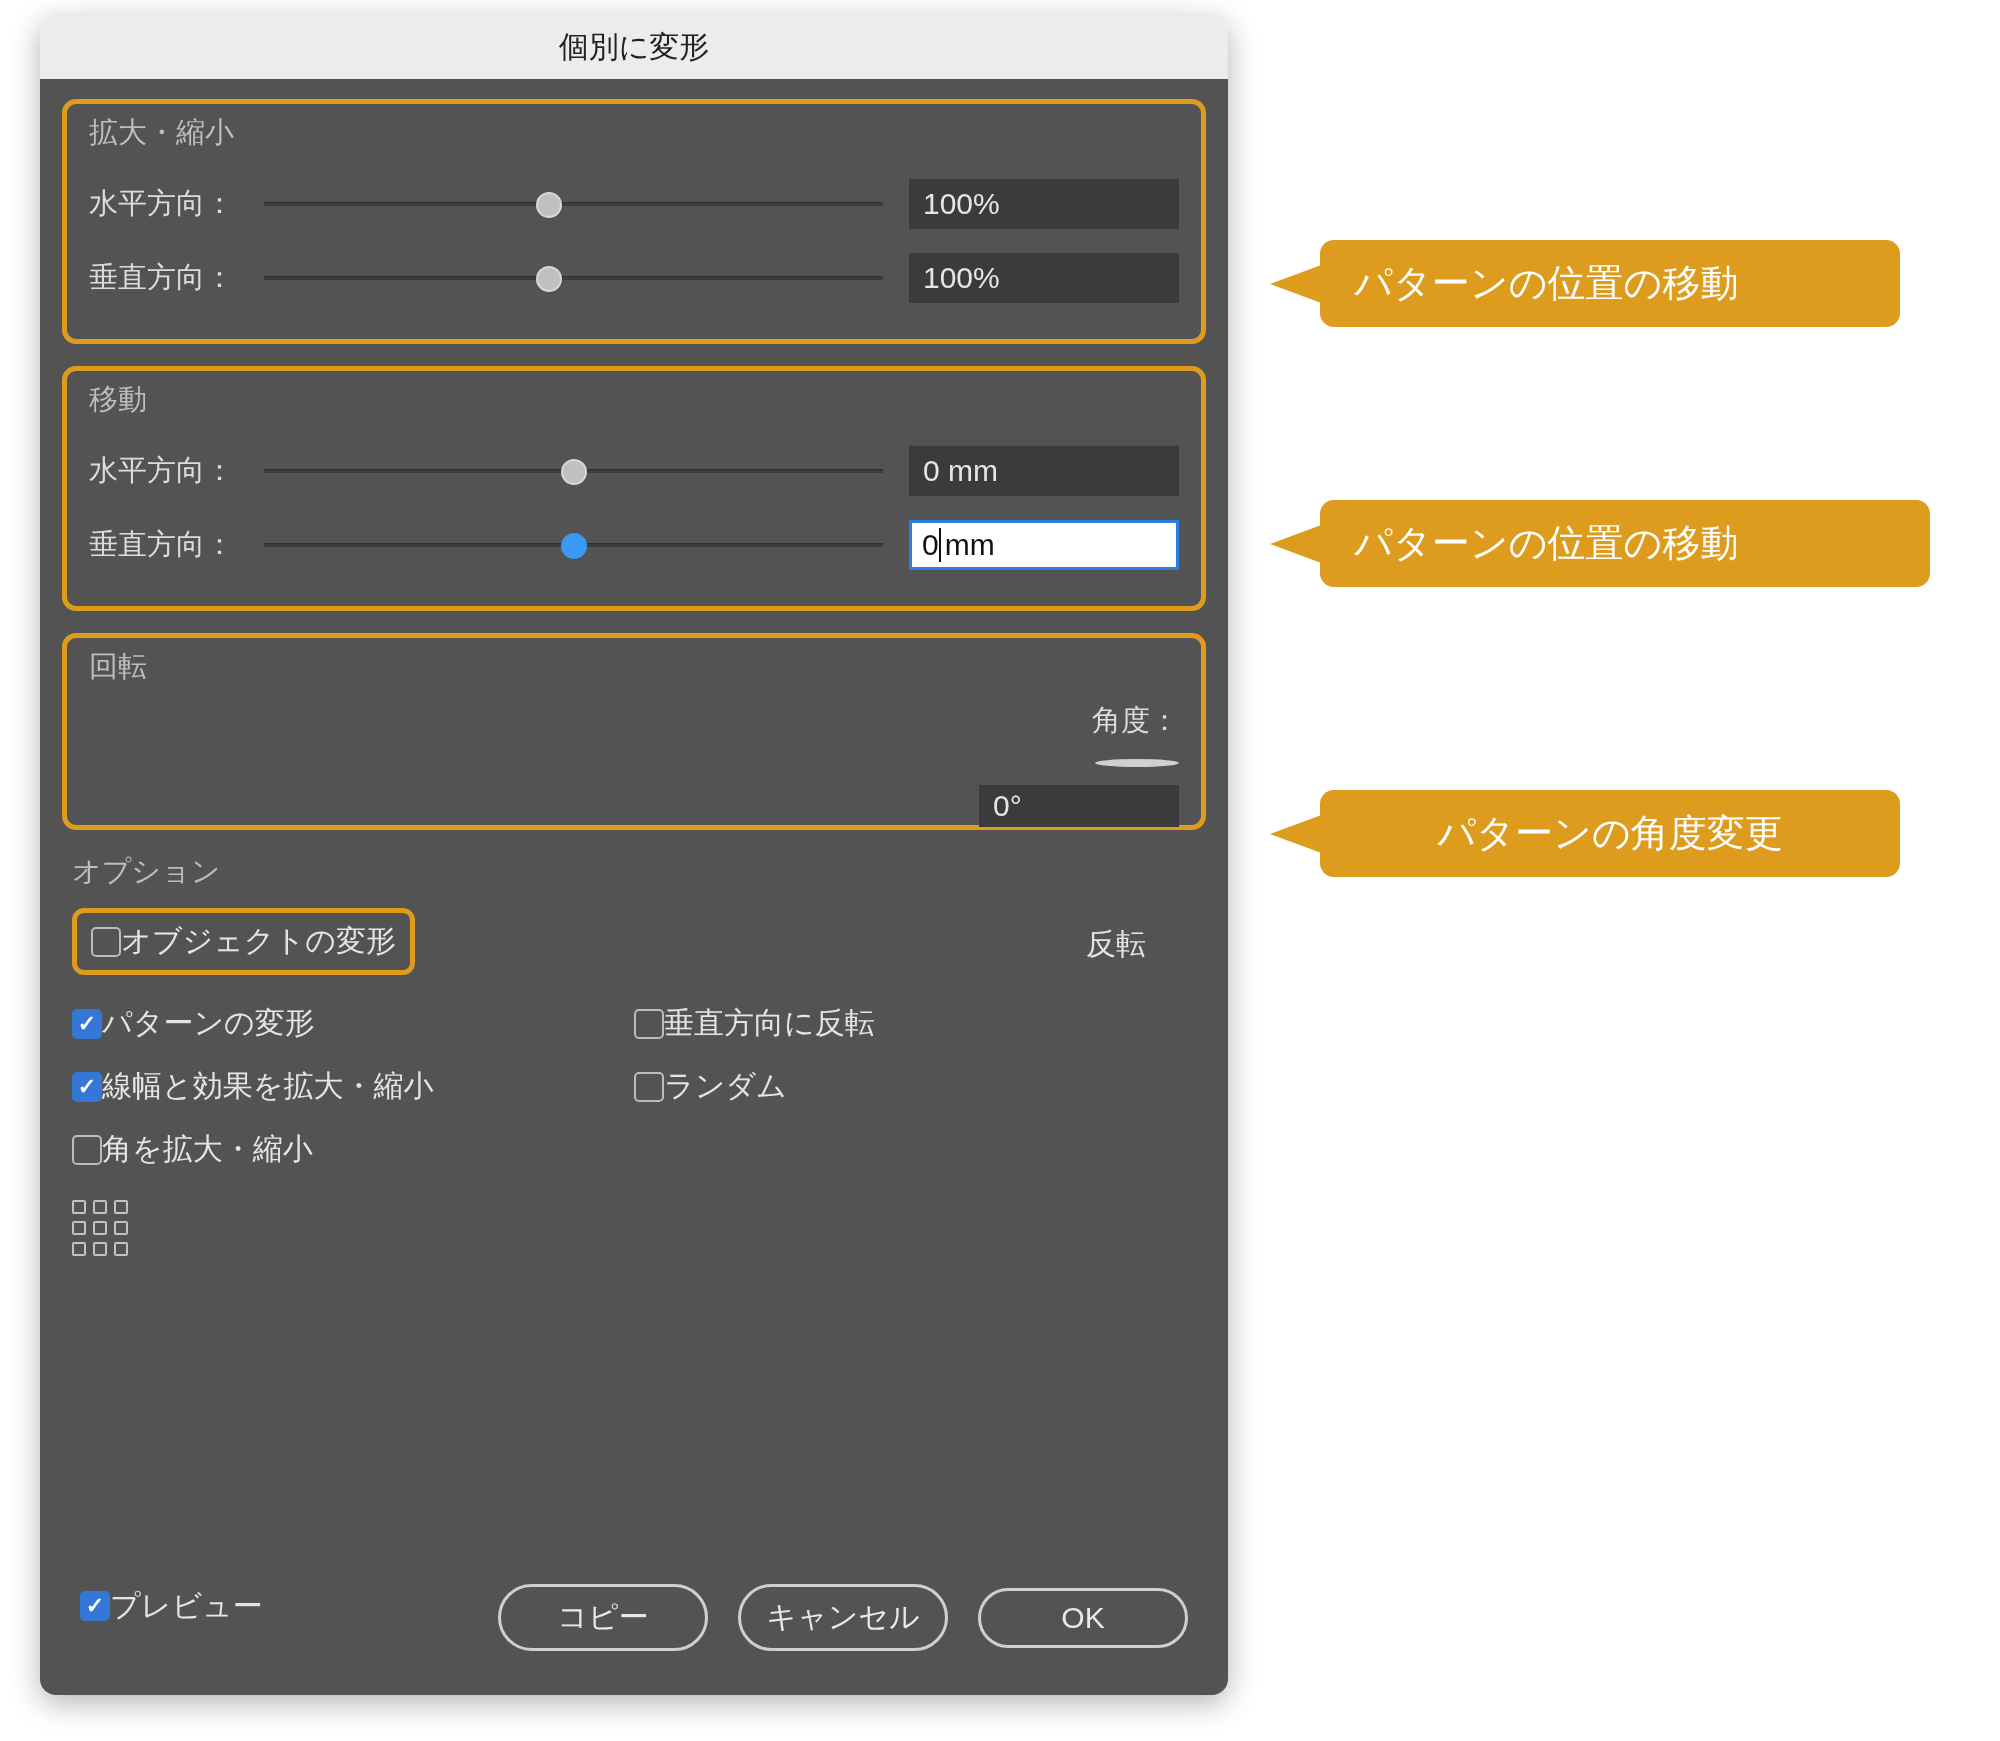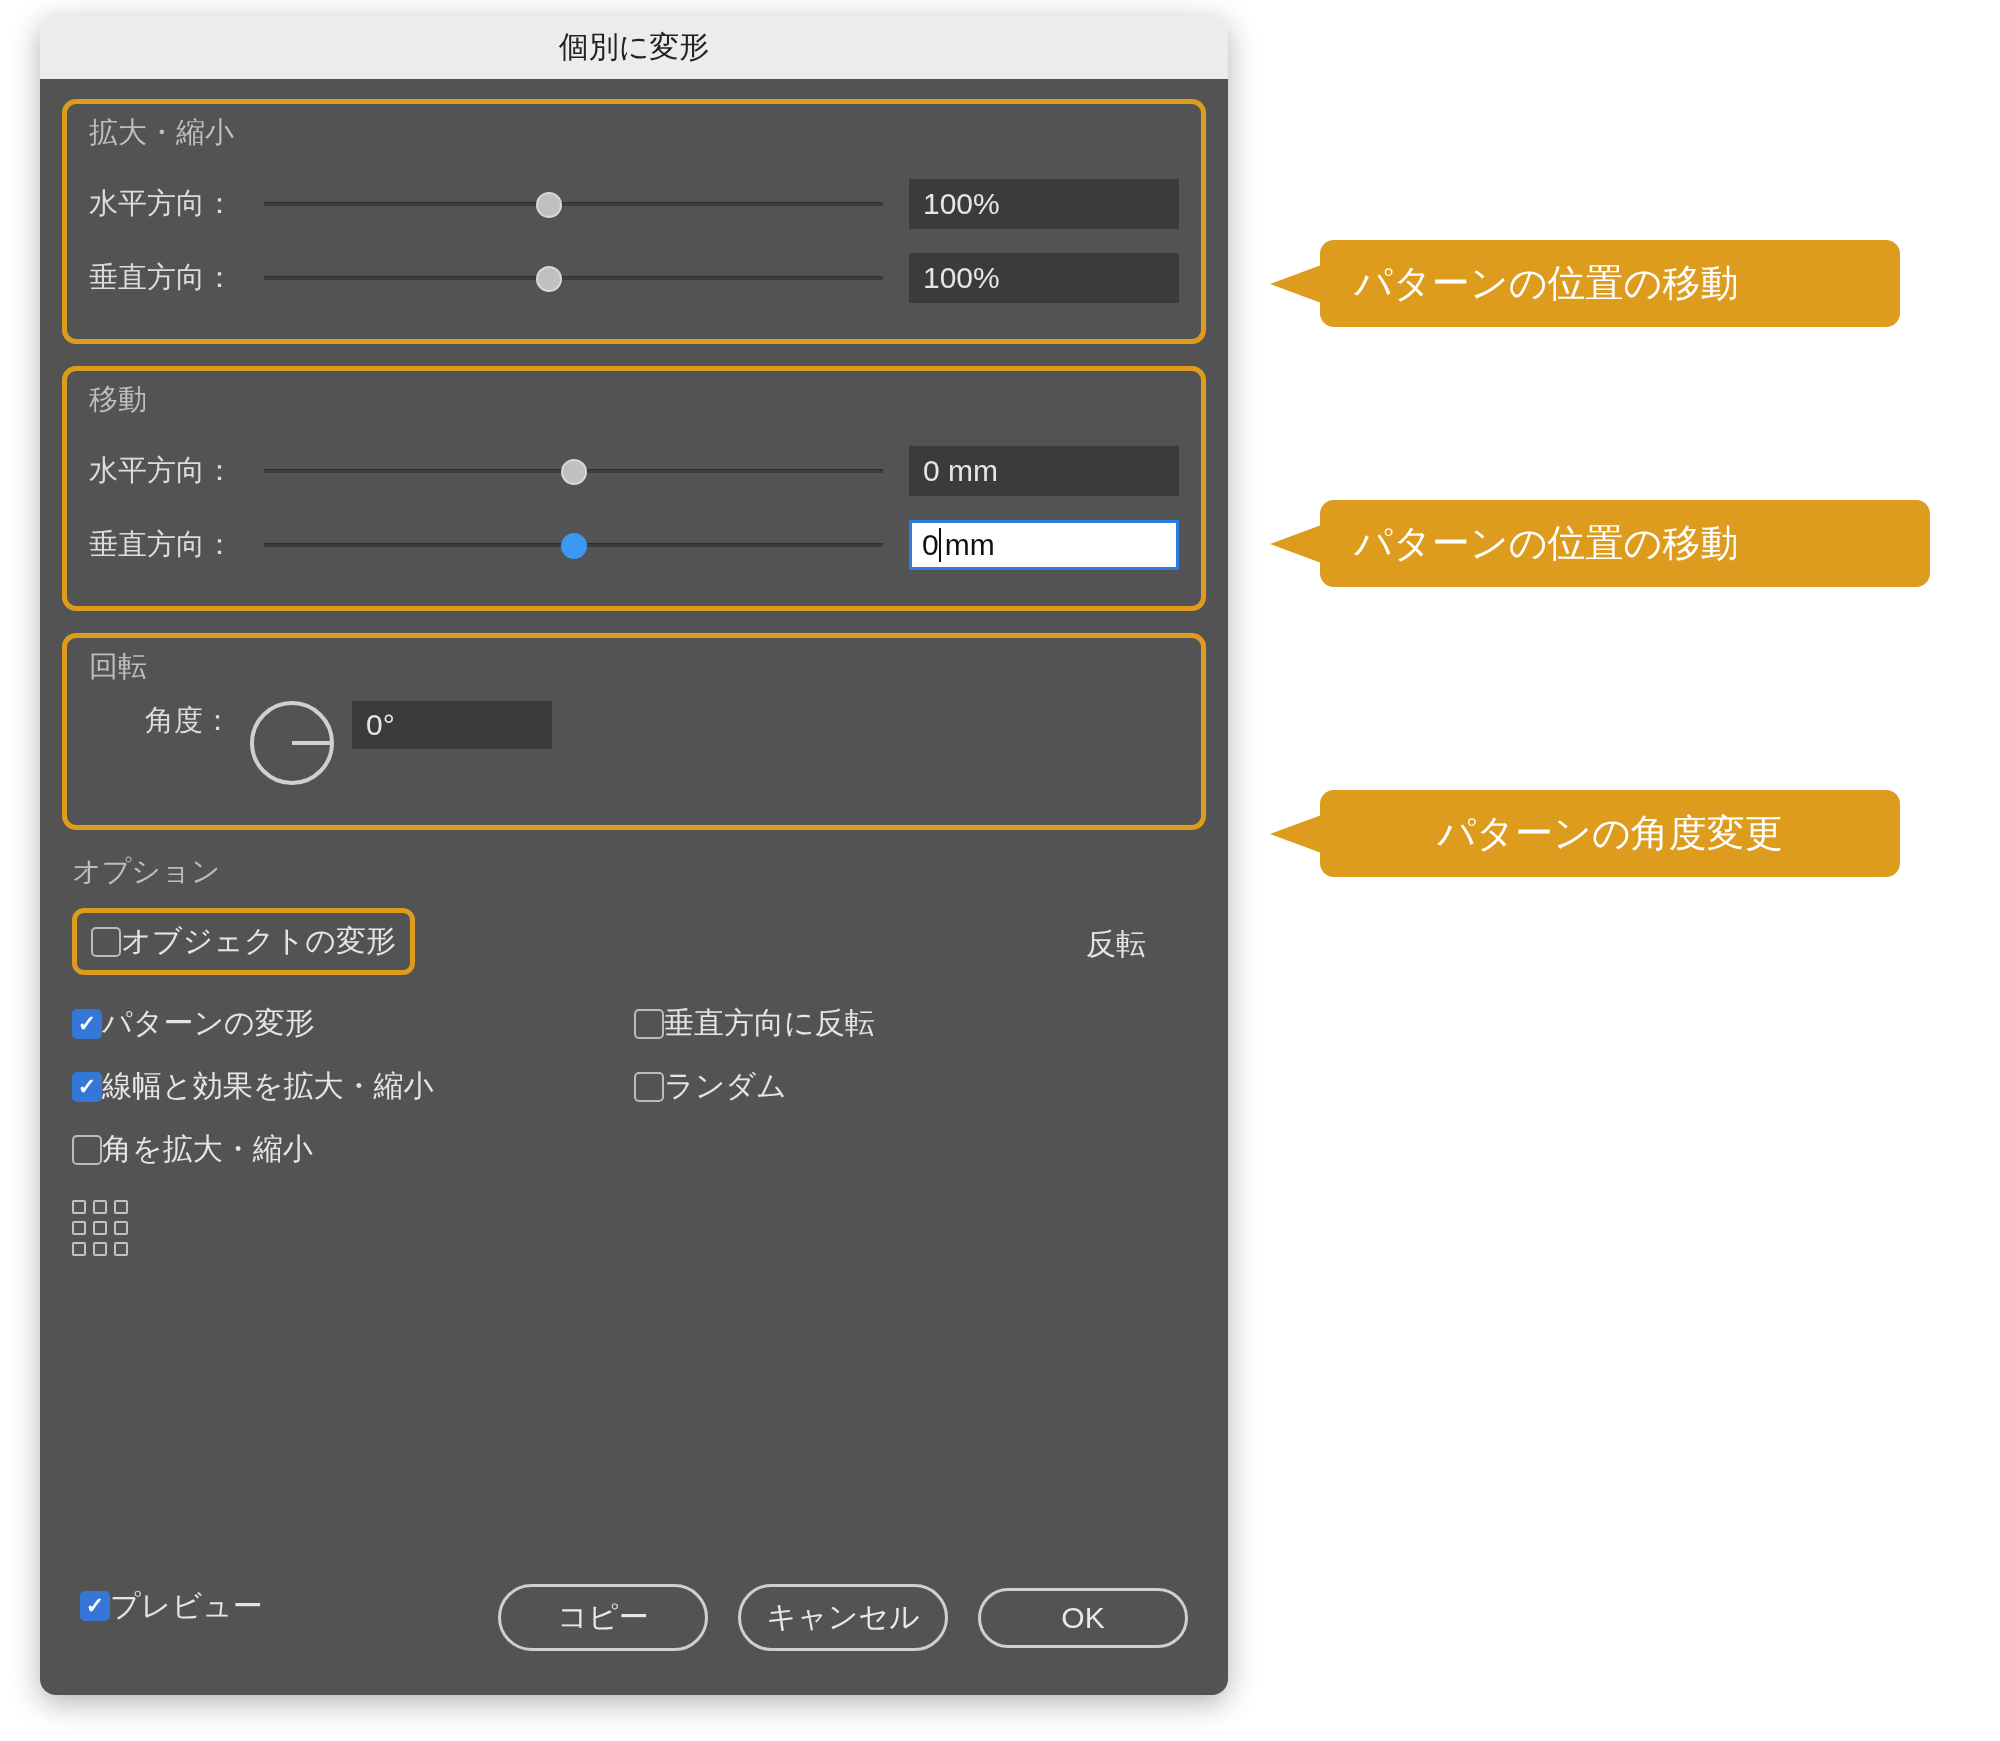--- a/index.html
+++ b/index.html
@@ -103,24 +103,25 @@
     align-items: center;
     border: 3px solid #2b7de0;
     position: relative;
   }
   .caret {
     width: 2px; height: 34px; background: #111;
     margin-right: 4px;
   }
   .angle-row {
     display: flex;
-    align-items: flex-start;
+    align-items: flex-end;
     padding-left: 56px;
     gap: 18px;
     height: 100px;
+    flex-direction: column;
   }
   .angle-label { color: #dcdcdc; font-size: 29px; }
   .angle-dial {
     width: 84px; height: 84px;
     border: 4px solid #d0d0d0;
     border-radius: 50%;
     position: relative;
   }
   .angle-dial::after {
     content: "";

